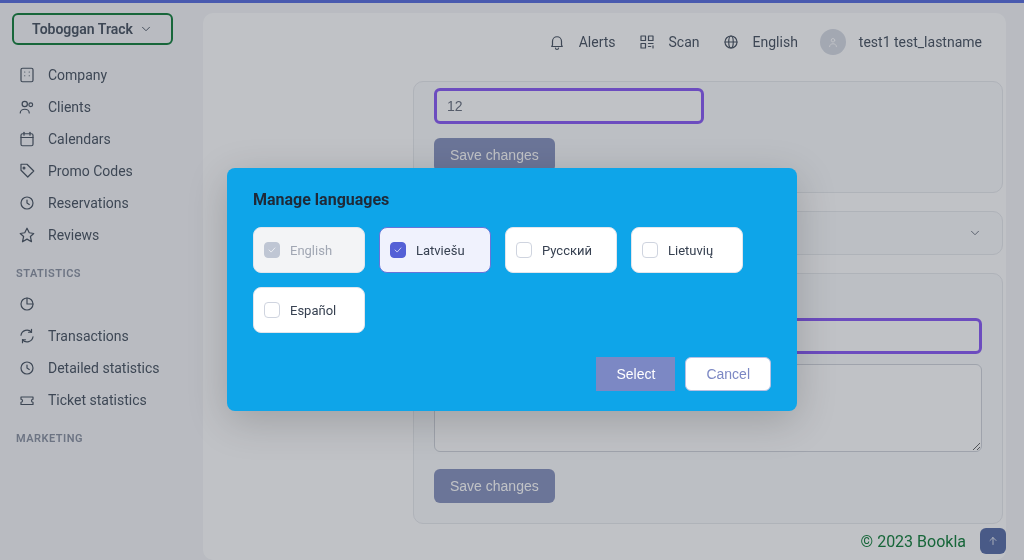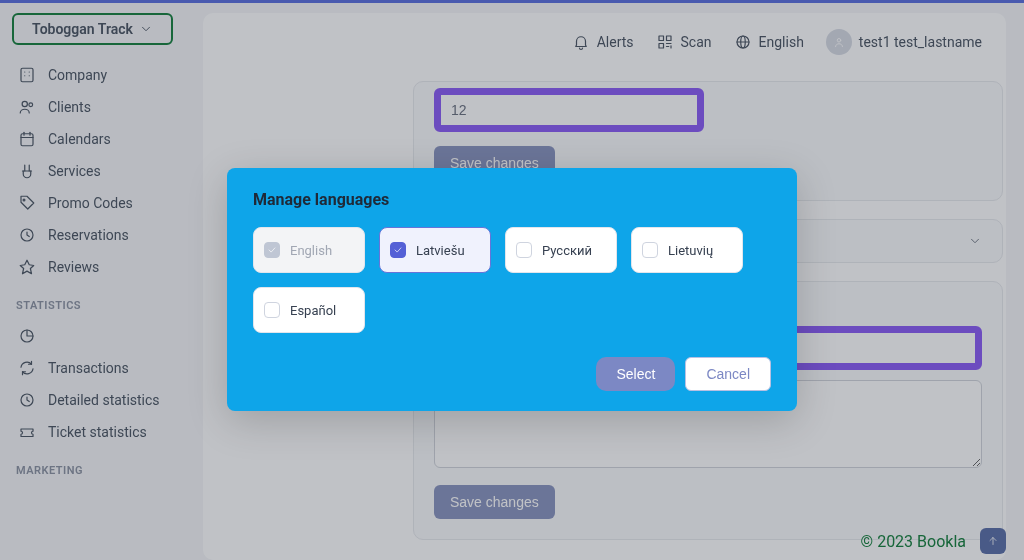--- a/index.html
+++ b/index.html
@@ -14,30 +14,30 @@
 
 .nav-section-title { font-size: 11px; letter-spacing: .5px; color: #8c93a3; font-weight: 600; margin: 16px 0 8px 4px; }
 
 .nav-item { display: flex; align-items: center; gap: 12px; padding: 7px 6px; border-radius: 6px; color: #4b5563; cursor: pointer; }
 .nav-item .icon { width: 18px; height: 18px; flex: 0 0 18px; display: flex; align-items: center; justify-content: center; color: #4b5563; }
 .nav-item .label { flex: 1; }
 .nav-item .chev { width: 12px; height: 12px; color: #9ca3af; }
 
 .main { position: absolute; top: 3px; left: 185px; right: 0; bottom: 0; }
 .header { height: 58px; display: flex; align-items: center; justify-content: flex-end; gap: 22px; padding: 0 24px 0 34px; background: #fff; border-radius: 10px 10px 0 0; margin: 10px 18px 0 18px; }
-.header-item { display: flex; align-items: center; gap: 7px; color: #4b5563; cursor: pointer; }
+.header-item { display: flex; align-items: center; gap: 13px; color: #4b5563; cursor: pointer; }
 .header-item .hicon { width: 18px; height: 18px; display:flex;align-items:center;justify-content:center; }
 .avatar { width: 26px; height: 26px; border-radius: 50%; background: #d7dbe4; display:flex;align-items:center;justify-content:center; }
 .avatar svg{width:14px;height:14px;stroke:#fff}
 
 .content { position: absolute; top: 68px; left: 18px; right: 18px; bottom: 0; background: #fff; border-radius: 0 0 10px 10px; padding-top: 0; }
 .form-area { padding-left: 210px; padding-top: 10px; }
 .card { background: #fafbfc; border: 1px solid #e8eaee; border-radius: 10px; margin-bottom: 18px; padding: 16px 20px 20px 20px; width: 590px; }
 .card.collapsed { height: 44px; padding: 0 20px; display: flex; align-items:center; justify-content: flex-end; }
-.txt-input { width: 270px; border: 7px solid #8b5cf6; border-radius: 6px; padding: 7px 10px; background: #fff; font-size: 14px; color:#6b7280; }
+.txt-input { width: 270px; border: 3px solid #8b5cf6; border-radius: 6px; padding: 7px 10px; background: #fff; font-size: 14px; color:#6b7280; }
 .txt-input.full { width: 100%; margin-top: 44px; }
 .save-btn { margin-top: 14px; display: inline-block; background: #8a95bf; color: #fff; border: none; border-radius: 6px; padding: 9px 16px; font-size: 14px; cursor: pointer; }
 .textarea { width: 100%; height: 88px; border: 1px solid #d1d5db; border-radius: 6px; margin-top: 10px; resize: both; background:#fff; }
 
 .footer { position: absolute; right: 18px; bottom: 6px; display:flex; align-items:center; gap:14px; }
 .footer-btn { width: 26px; height: 26px; background: #5b6fa8; border-radius: 6px; display:flex;align-items:center;justify-content:center; cursor: pointer; }
 .footer-btn svg{width:12px;height:12px;stroke:#fff}
 .footer-text { font-size: 16px; color: #15803d; }
 
 .modal-backdrop { position: absolute; inset: 0; background: rgba(30, 35, 50, 0.28); z-index: 50; display: flex; align-items: flex-start; justify-content: center; padding-top: 168px; }
@@ -48,21 +48,21 @@
 .lang-opt.disabled { background: #f3f4f6; cursor: not-allowed; }
 .lang-opt.selected { border-color: #6674d9; background: #f0f2fd; }
 .lang-check { width: 16px; height: 16px; border: 1.5px solid #cfd4df; border-radius: 4px; display:flex;align-items:center;justify-content:center; background:#fff; }
 .lang-opt.disabled .lang-check { background:#bfc6d4;border-color:#bfc6d4 }
 .lang-opt.selected .lang-check { background:#5460d6; border-color:#5460d6; }
 .lang-check svg{width:10px;height:10px;stroke:#fff;display:none}
 .lang-opt.disabled .lang-check svg,.lang-opt.selected .lang-check svg{display:block}
 .lang-label { font-size: 13px; color: #374151; }
 .lang-opt.disabled .lang-label { color: #a1a7b3; }
 .modal-actions { display: flex; justify-content: flex-end; gap: 10px; }
-.btn-primary { background: #7c88c4; color:#fff; border:none; border-radius:10px; padding:8px 20px; font-size:14px; cursor:pointer; }
+.btn-primary { background: #7c88c4; color:#fff; border:none; border-radius:0; padding:8px 20px; font-size:14px; cursor:pointer; }
 .btn-secondary { background:#fff; color:#7c88c4; border:1px solid #b8c0e2; border-radius:6px; padding:8px 20px; font-size:14px; cursor:pointer; }
 
 svg { stroke: currentColor; fill: none; stroke-width: 1.6; stroke-linecap: round; stroke-linejoin: round; }
 </style>
 </head>
 <body>
 
 <div class="topbar-accent"></div>
 
 <aside class="sidebar">
@@ -98,31 +98,20 @@
   <div class="nav-item">
     <span class="icon">
         <svg viewBox="0 0 24 24">
           <rect x="4" y="5" width="16" height="16" rx="2"></rect>
           <line x1="4" y1="10" x2="20" y2="10"></line>
           <line x1="8" y1="3" x2="8" y2="7"></line>
           <line x1="16" y1="3" x2="16" y2="7"></line>
         </svg>
       </span>
     <span class="label">Calendars</span>
-  </div>
-  <div class="nav-item">
-    <span class="icon">
-        <svg viewBox="0 0 24 24">
-          <path d="M7 12v4a5 5 0 0 0 10 0v-4"></path>
-          <line x1="9" y1="4" x2="9" y2="12"></line>
-          <line x1="15" y1="4" x2="15" y2="12"></line>
-          <line x1="6" y1="12" x2="18" y2="12"></line>
-        </svg>
-      </span>
-    <span class="label">Services</span>
   </div>
   <div class="nav-item">
     <span class="icon">
         <svg viewBox="0 0 24 24">
           <path d="M12 3l9 9-8 8-9-9V3h8z"></path>
           <circle cx="8" cy="8" r="1.2"></circle>
         </svg>
       </span>
     <span class="label">Promo Codes</span>
   </div>

